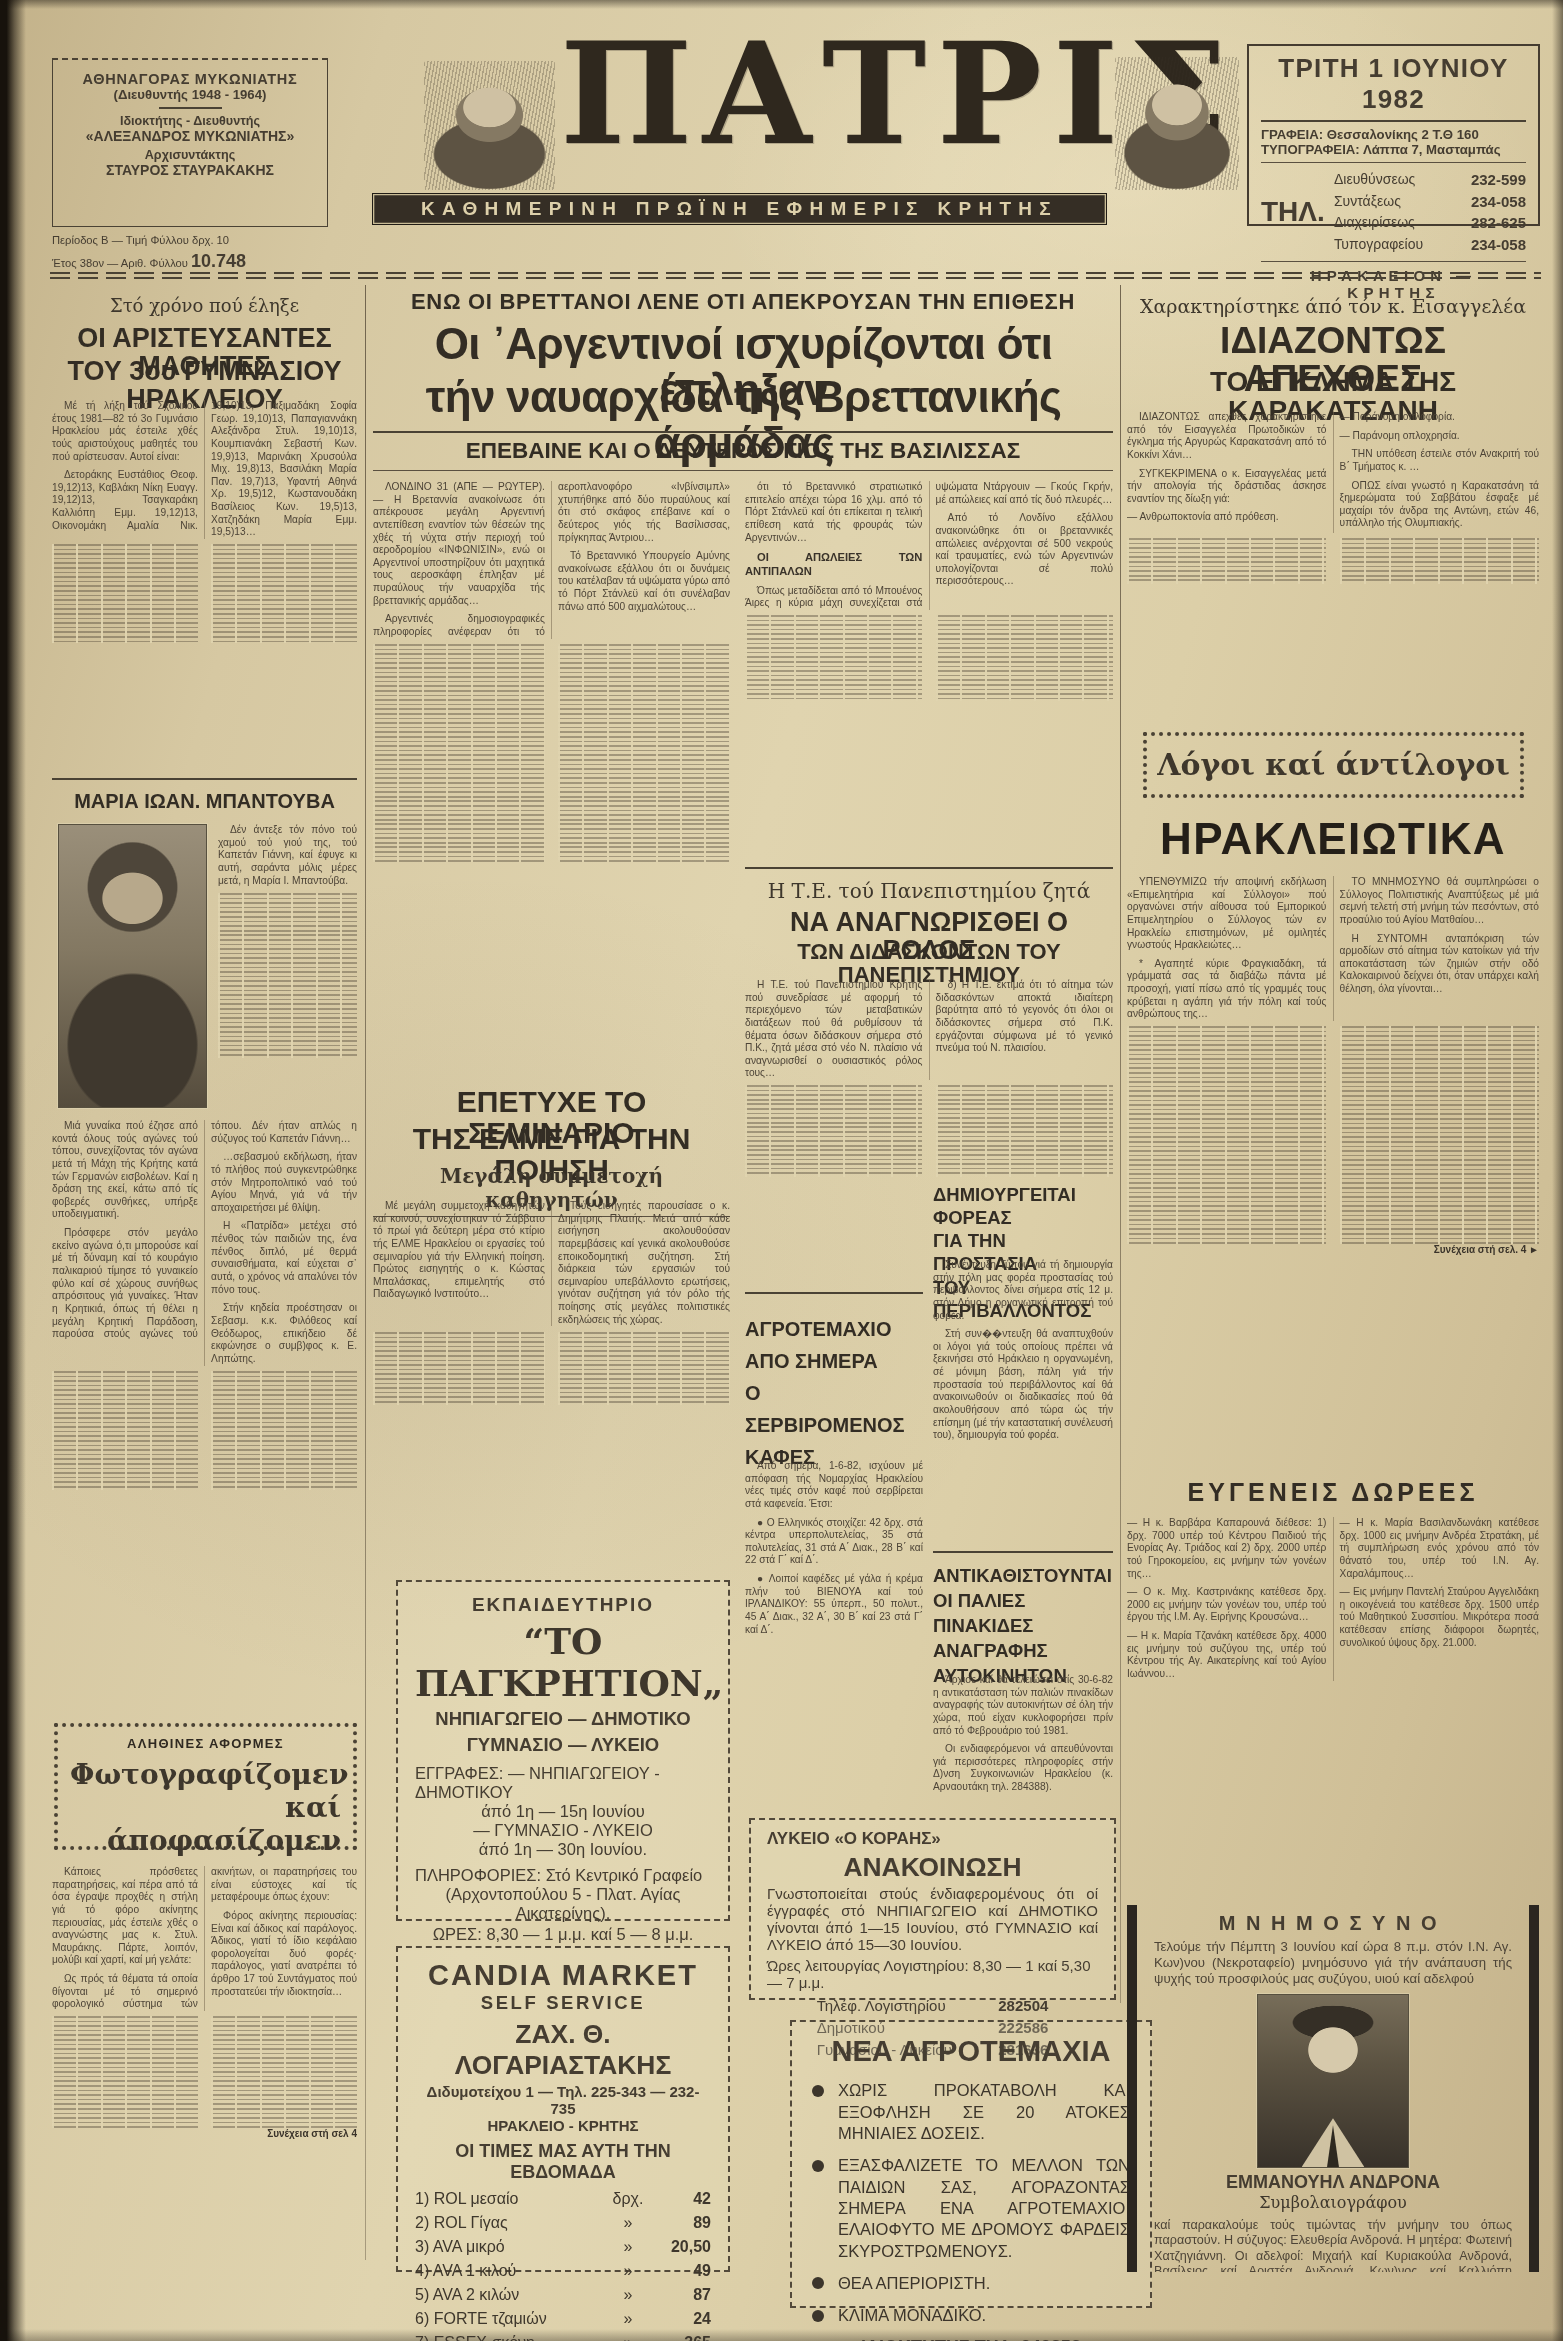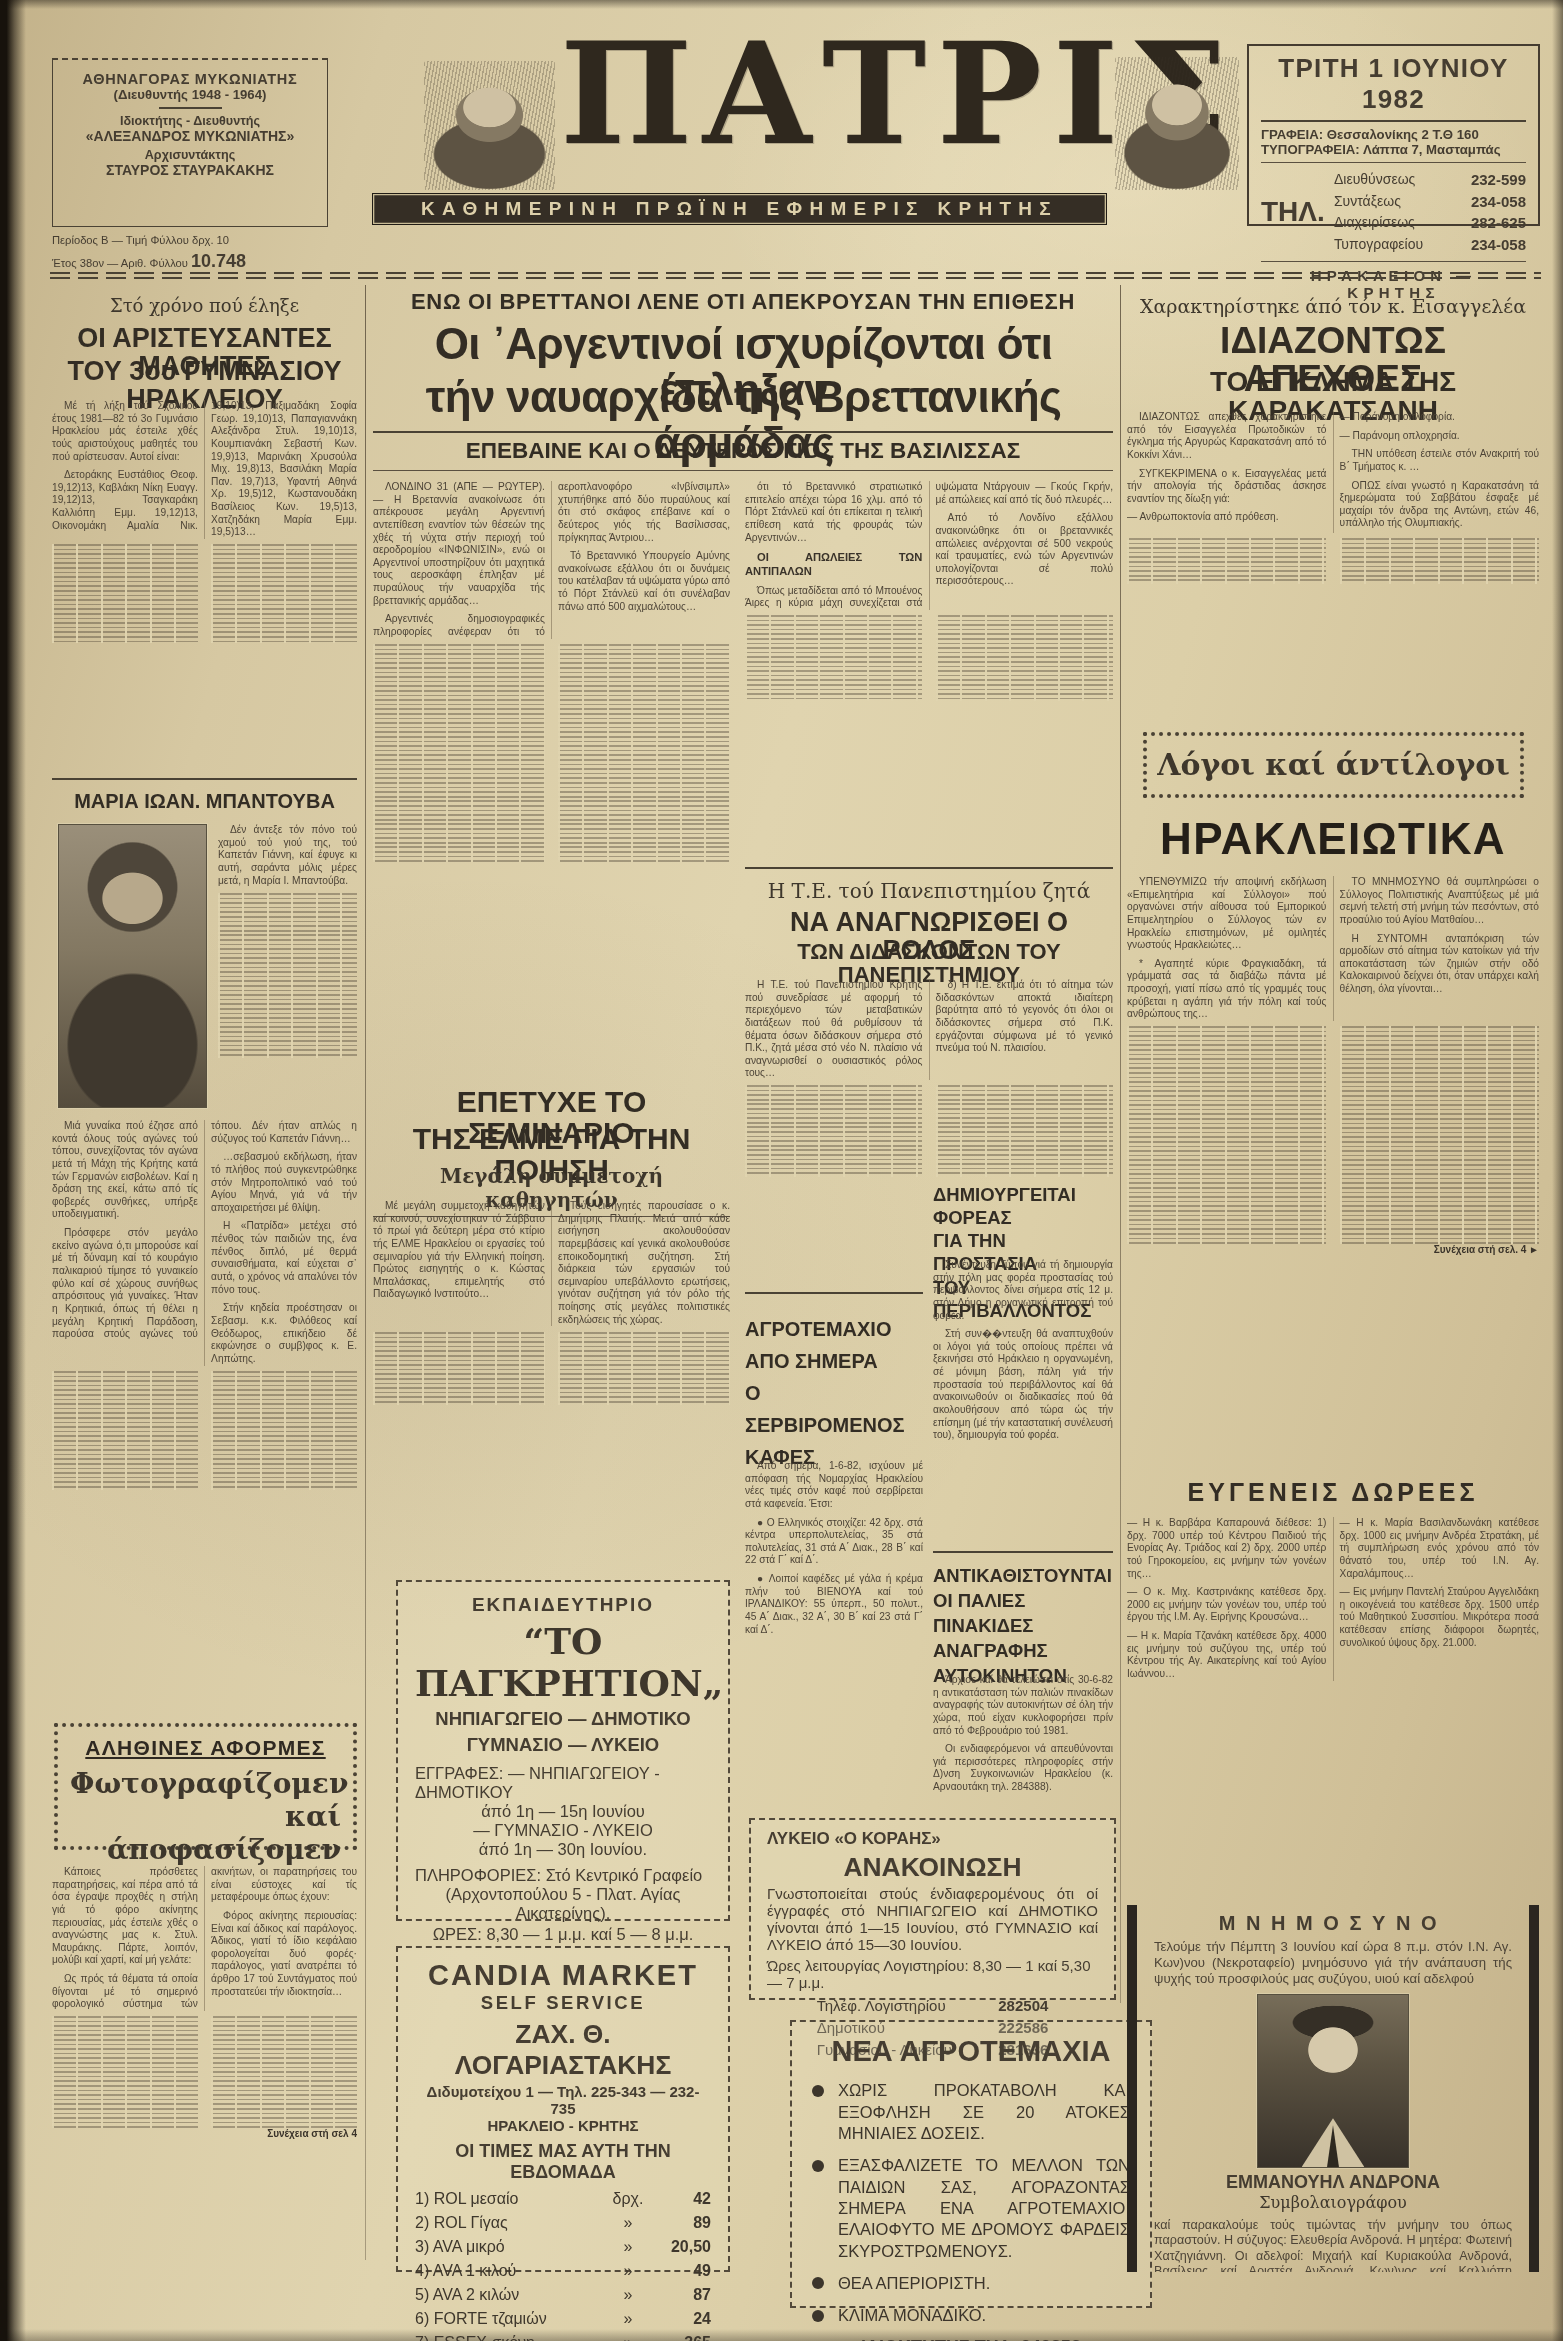--- a/index.html
+++ b/index.html
@@ -177,21 +177,21 @@
       <p>Η «Πατρίδα» μετέχει στό πένθος τών παιδιών της, ένα πένθος διπλό, μέ θερμά συναισθήματα, καί εύχεται σ᾽ αυτά, ο χρόνος νά απαλύνει τόν πόνο τους.</p>
       <p>Στήν κηδεία προέστησαν οι Σεβασμ. κ.κ. Φιλόθεος καί Θεόδωρος, επικήδειο δέ εκφώνησε ο συμβ)φος κ. Ε. Ληπώτης.</p>
     </div>
     <div class="fill2" style="height:119px">
         <i></i>
         <i></i>
       </div>
   </div>
 
   <div class="abs dotbox" style="left:54px;top:1723px;width:303px;height:127px;padding:9.2px 12px">
-    <div class="ctr" style="font-size:21px;font-weight:bold;letter-spacing:1.3px;text-decoration:underline;color:#2f2921">ΑΛΗΘΙΝΕΣ ΑΦΟΡΜΕΣ</div>
+    <div class="ctr" style="font-size:13px;font-weight:bold;letter-spacing:1.3px;color:#2f2921">ΑΛΗΘΙΝΕΣ ΑΦΟΡΜΕΣ</div>
     <div class="serifk" style="font-size:28px;font-weight:bold;margin-top:6.6px">Φωτογραφίζομεν</div>
     <div class="serifk" style="font-size:28px;font-weight:bold;text-align:right">καί άποφασίζομεν</div>
   </div>
   <div class="abs" style="left:52px;top:1866px;width:305px;height:396px;overflow:hidden">
     <div class="body cols2">
       <p>Κάποιες πρόσθετες παρατηρήσεις, καί πέρα από τά όσα έγραψε προχθές η στήλη γιά τό φόρο ακίνητης περιουσίας, μάς έστειλε χθές ο αναγνώστης μας κ. Στυλ. Μαυράκης. Πάρτε, λοιπόν, μολύβι καί χαρτί, καί μή γελάτε:</p>
       <p>Ως πρός τά θέματα τά οποία θίγονται μέ τό σημερινό φορολογικό σύστημα τών ακινήτων, οι παρατηρήσεις του είναι εύστοχες καί τίς μεταφέρουμε όπως έχουν:</p>
       <p>Φόρος ακίνητης περιουσίας: Είναι καί άδικος καί παράλογος. Άδικος, γιατί τό ίδιο κεφάλαιο φορολογείται δυό φορές· παράλογος, γιατί ανατρέπει τό άρθρο 17 τού Συντάγματος πού προστατεύει τήν ιδιοκτησία…</p>
     </div>
     <div class="fill2" style="height:112px">

